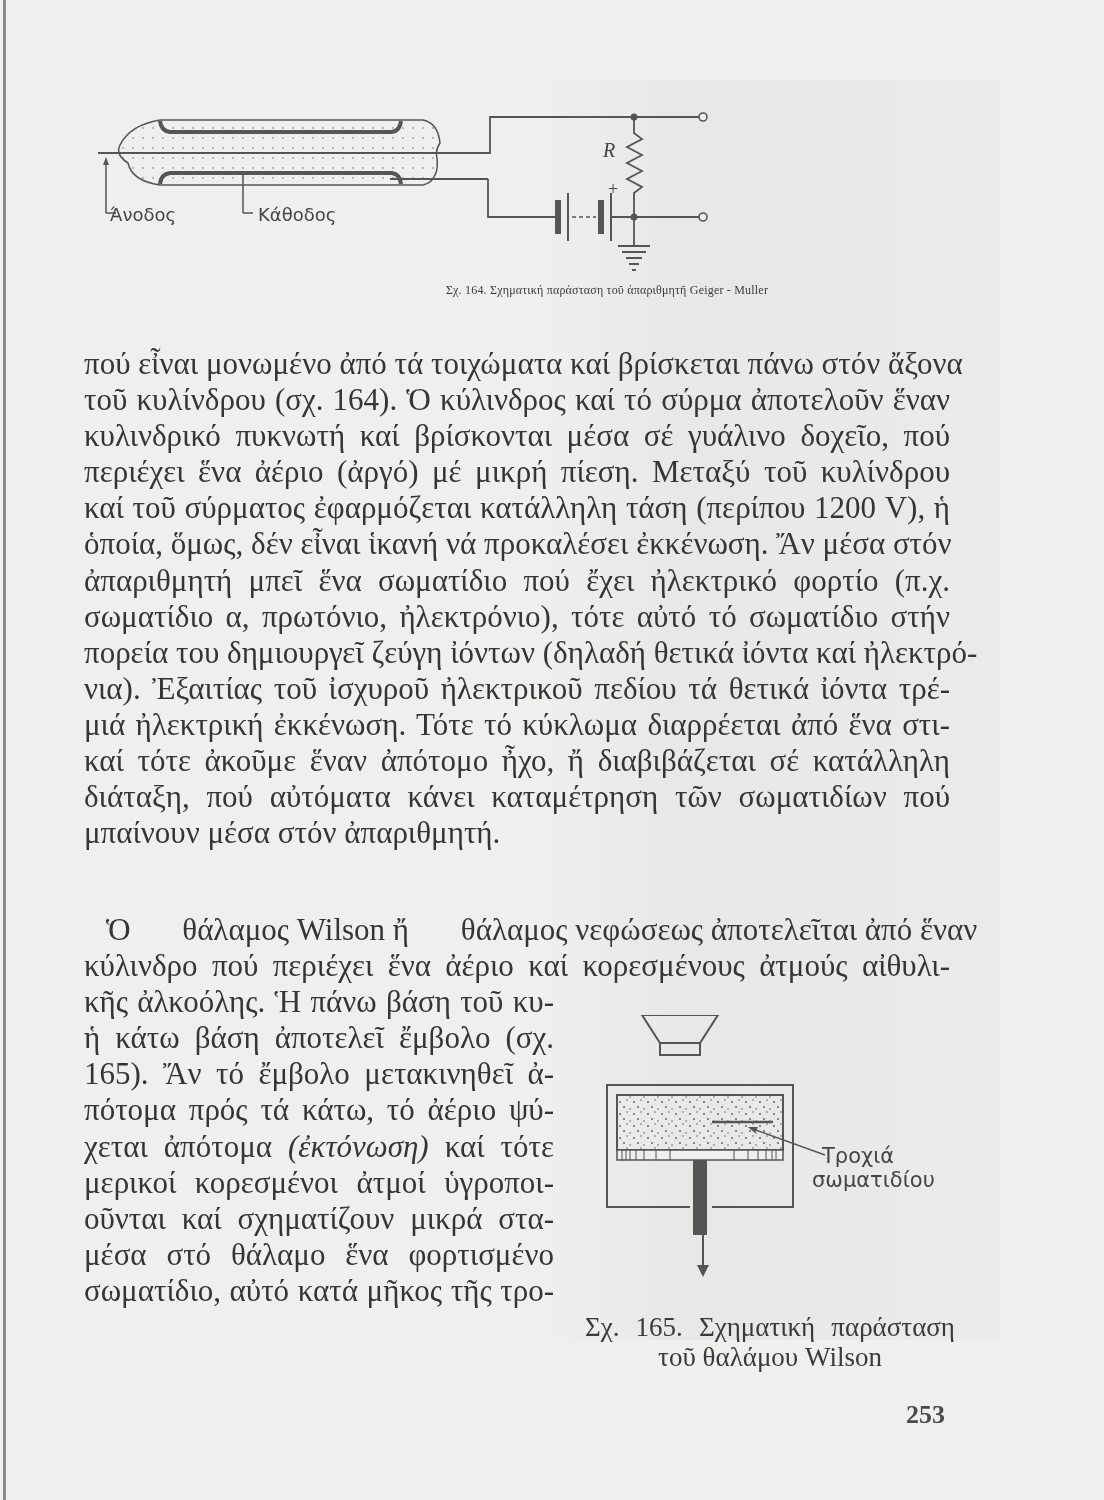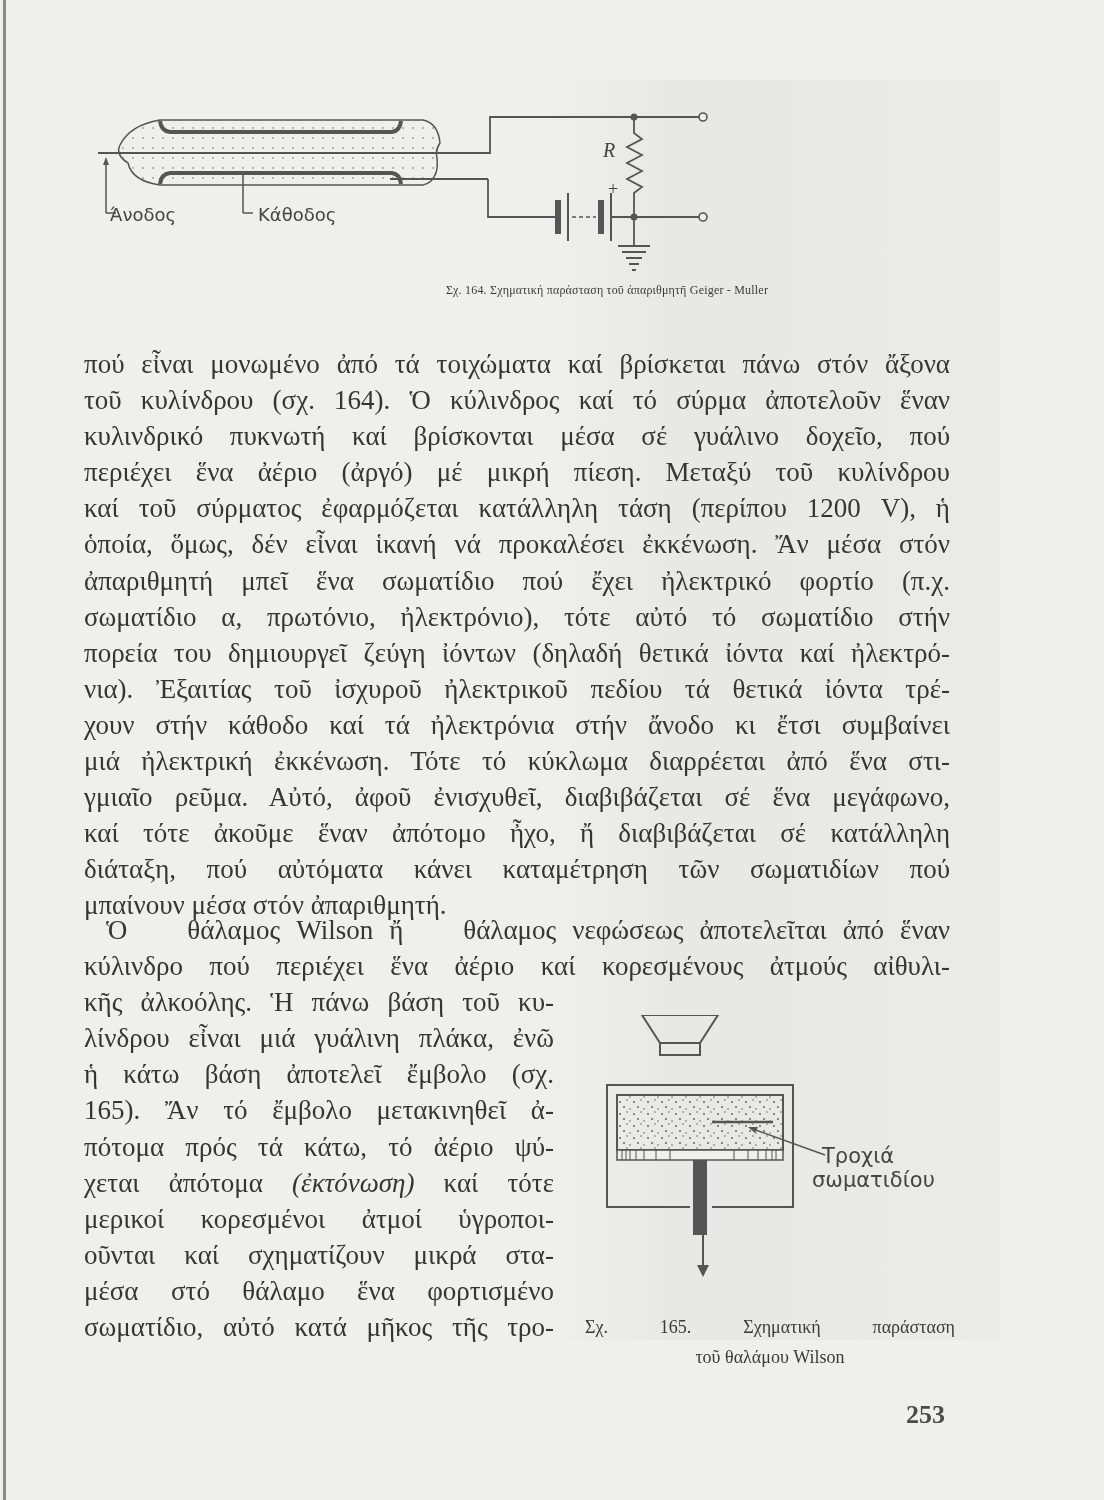--- a/index.html
+++ b/index.html
@@ -23,33 +23,33 @@
     .fig1 { position: absolute; left: 90px; top: 95px; width: 850px; height: 180px; }
     .fig1-caption {
       position: absolute; left: 0; right: 0; top: 283px; text-align: center;
       padding-left: 110px;
       font-size: 12px; font-family: "Liberation Serif", serif; color: #3a3a3a;
       letter-spacing: 0.2px;
     }
     .body-text {
       position: absolute; left: 84px; width: 866px;
       font-family: "Liberation Serif", serif;
-      font-size: 27px; line-height: 36.1px;
+      font-size: 31px; line-height: 36.1px;
       text-align: justify; text-align-last: justify;
     }
     .body-text .line { display: block; white-space: nowrap; text-align: justify; text-align-last: justify; }
     .body-text .line.last { text-align-last: left; }
     .para1 { top: 346px; }
     .para2 { top: 912px; }
     .para2 b { font-weight: normal; margin-left: 44px; }
     .narrow { width: 470px; }
     .fig2 { position: absolute; left: 590px; top: 1015px; width: 360px; height: 290px; }
     .fig2-caption {
       position: absolute; left: 585px; top: 1312px; width: 370px;
-      font-family: "Liberation Serif", serif; font-size: 18px; line-height: 30px;
+      font-family: "Liberation Serif", serif; font-size: 27px; line-height: 30px;
       text-align: center; color: #3a3a3a;
     }
     .fig2-caption .cl { display: block; }
     .fig2-caption .cl1 { text-align: justify; text-align-last: justify; }
     .page-number {
       position: absolute; left: 906px; top: 1400px;
       font-family: "Liberation Serif", serif; font-size: 26px; font-weight: bold; color: #4a4a4a;
     }
     .it { font-style: italic; }
   </style>
@@ -120,39 +120,36 @@
   <span class="line">πού εἶναι μονωμένο ἀπό τά τοιχώματα καί βρίσκεται πάνω στόν ἄξονα</span>
   <span class="line">τοῦ κυλίνδρου (σχ. 164). Ὁ κύλινδρος καί τό σύρμα ἀποτελοῦν ἕναν</span>
   <span class="line">κυλινδρικό πυκνωτή καί βρίσκονται μέσα σέ γυάλινο δοχεῖο, πού</span>
   <span class="line">περιέχει ἕνα ἀέριο (ἀργό) μέ μικρή πίεση. Μεταξύ τοῦ κυλίνδρου</span>
   <span class="line">καί τοῦ σύρματος ἐφαρμόζεται κατάλληλη τάση (περίπου 1200 V), ἡ</span>
   <span class="line">ὁποία, ὅμως, δέν εἶναι ἱκανή νά προκαλέσει ἐκκένωση. Ἄν μέσα στόν</span>
   <span class="line">ἀπαριθμητή μπεῖ ἕνα σωματίδιο πού ἔχει ἠλεκτρικό φορτίο (π.χ.</span>
   <span class="line">σωματίδιο α, πρωτόνιο, ἠλεκτρόνιο), τότε αὐτό τό σωματίδιο στήν</span>
   <span class="line">πορεία του δημιουργεῖ ζεύγη ἰόντων (δηλαδή θετικά ἰόντα καί ἠλεκτρό-</span>
   <span class="line">νια). Ἐξαιτίας τοῦ ἰσχυροῦ ἠλεκτρικοῦ πεδίου τά θετικά ἰόντα τρέ-</span>
-  <span class="line">χουν στήν κάθοδο καί τά ἠλεκτρόνια στήν ἄνοδο κι ἔτσι συμβαίνει</span>
   <span class="line">μιά ἠλεκτρική ἐκκένωση. Τότε τό κύκλωμα διαρρέεται ἀπό ἕνα στι-</span>
-  <span class="line">γμιαῖο ρεῦμα. Αὐτό, ἀφοῦ ἐνισχυθεῖ, διαβιβάζεται σέ ἕνα μεγάφωνο,</span>
   <span class="line">καί τότε ἀκοῦμε ἕναν ἀπότομο ἦχο, ἤ διαβιβάζεται σέ κατάλληλη</span>
   <span class="line">διάταξη, πού αὐτόματα κάνει καταμέτρηση τῶν σωματιδίων πού</span>
   <span class="line last">μπαίνουν μέσα στόν ἀπαριθμητή.</span>
 </div>
 
 <div class="body-text para2">
   <span class="line" style="padding-left:22px; width:844px;">
     <span>Ὁ</span>
     <b>θάλαμος Wilson</b>
     <span>ἤ</span>
     <b>θάλαμος νεφώσεως</b>
     <span>ἀποτελεῖται ἀπό ἕναν</span>
   </span>
   <span class="line">κύλινδρο πού περιέχει ἕνα ἀέριο καί κορεσμένους ἀτμούς αἰθυλι-</span>
   <span class="line narrow">κῆς ἀλκοόλης. Ἡ πάνω βάση τοῦ κυ-</span>
-  <span class="line narrow">λίνδρου εἶναι μιά γυάλινη πλάκα, ἐνῶ</span>
   <span class="line narrow">ἡ κάτω βάση ἀποτελεῖ ἔμβολο (σχ.</span>
   <span class="line narrow">165). Ἄν τό ἔμβολο μετακινηθεῖ ἀ-</span>
   <span class="line narrow">πότομα πρός τά κάτω, τό ἀέριο ψύ-</span>
   <span class="line narrow">
     <span>χεται ἀπότομα</span>
     <span class="it">(ἐκτόνωση)</span>
     <span>καί τότε</span>
   </span>
   <span class="line narrow">μερικοί κορεσμένοι ἀτμοί ὑγροποι-</span>
   <span class="line narrow">οῦνται καί σχηματίζουν μικρά στα-</span>

